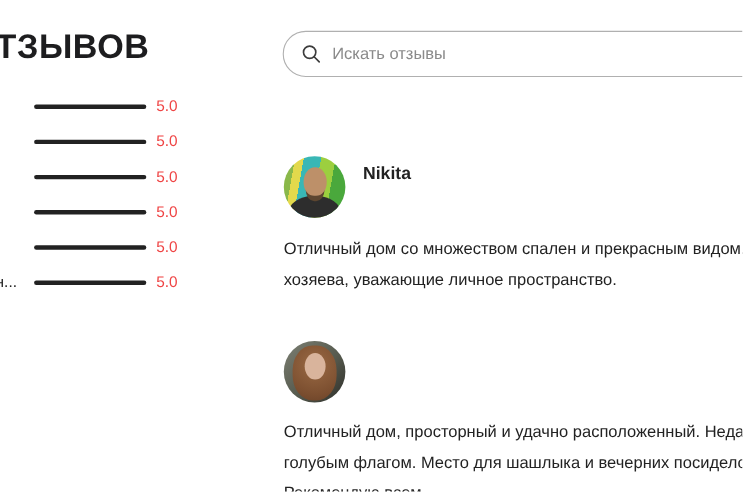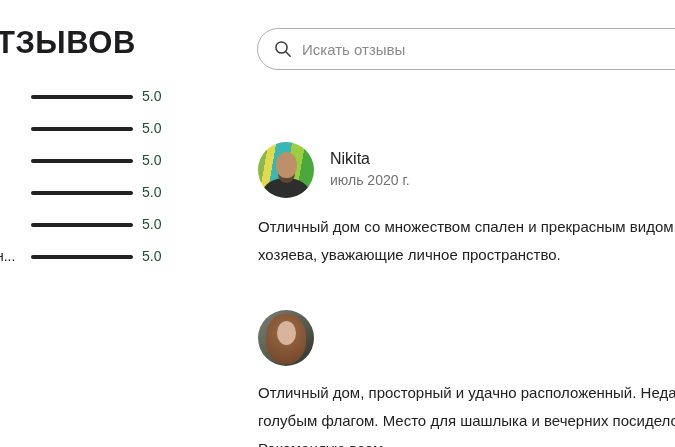--- a/index.html
+++ b/index.html
@@ -38,21 +38,21 @@
     width: 102px;
     height: 4px;
     border-radius: 2px;
     background: #222222;
   }
   .rating-value {
     position: absolute;
     left: 142px;
     top: 1px;
     font-size: 14px;
-    color: #14532d;
+    color: #ef4444;
   }
   .rating-label-frag {
     position: absolute;
     left: -4px;
     top: 1px;
     font-size: 14px;
     color: #222222;
     white-space: nowrap;
   }
 
@@ -130,21 +130,21 @@
     width: 19px; height: 24px;
     margin-left: -9px;
     border-radius: 50%;
     background: #d9b49c;
   }
   .reviewer-name {
     position: absolute;
     left: 72px;
     top: 8px;
     font-size: 16px;
-    font-weight: 400;
+    font-weight: 700;
     color: #222222;
     cursor: pointer;
   }
   .review-date {
     position: absolute;
     left: 72px;
     top: 30px;
     font-size: 14px;
     color: #717171;
   }
@@ -197,21 +197,20 @@
       <line x1="11.8" y1="11.8" x2="16.2" y2="16.2" stroke="#3c3c3c" stroke-width="1.5" stroke-linecap="round"></line>
     </svg>
   </div>
 
   <div class="review" style="top:142px; height:150px">
     <div class="avatar avatar-nikita">
       <div class="body"></div>
       <div class="face"></div>
     </div>
     <div class="reviewer-name">Nikita</div>
-    <div class="review-date">июль 2020 г.</div>
     <div class="review-text" style="top:71px">
       <div class="line">Отличный дом со множеством спален и прекрасным видом. Гостеприимные</div>
       <div class="line">хозяева, уважающие личное пространство.</div>
     </div>
   </div>
 
   <div class="review" style="top:310px; height:140px">
     <div class="avatar avatar-ekaterina">
       <div class="hair"></div>
       <div class="face"></div>

